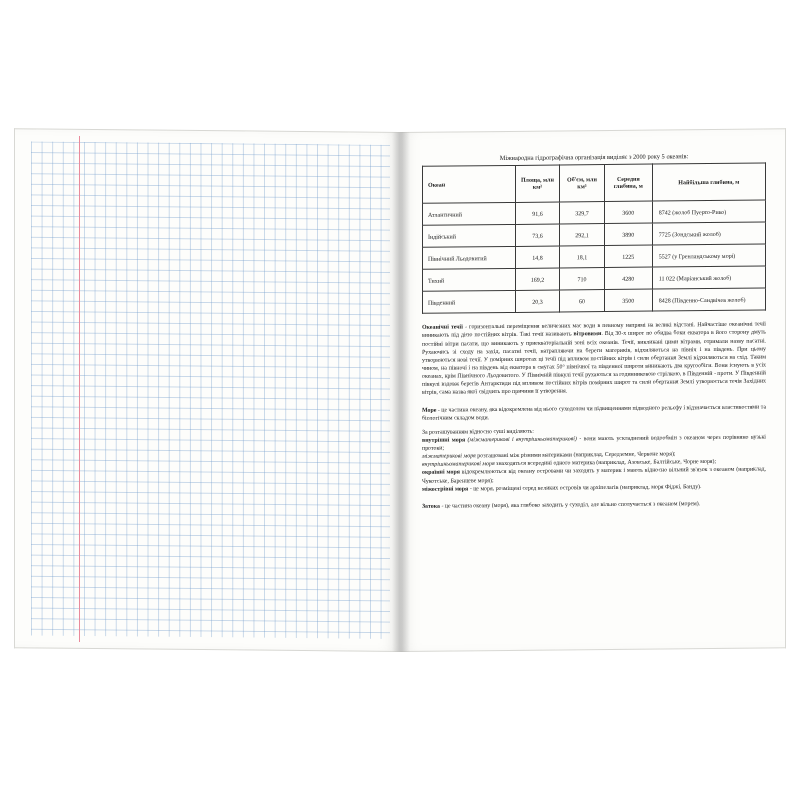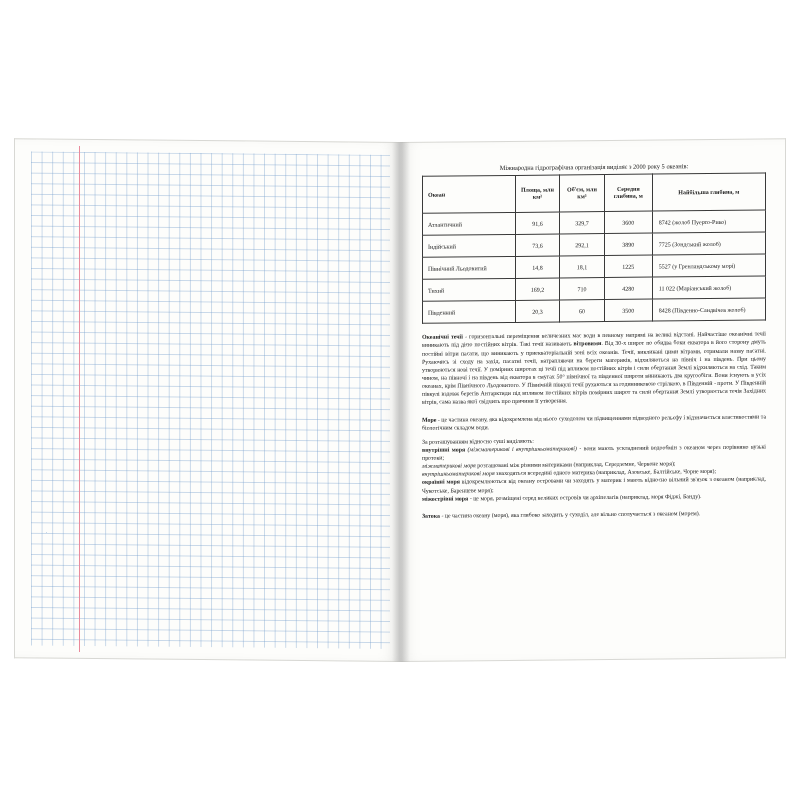--- a/index.html
+++ b/index.html
@@ -16,21 +16,21 @@
     width: 800px;
     height: 800px;
     overflow: hidden;
     background: #ffffff;
   }
 
   
   .spread {
     position: absolute;
     left: 14px;
-    top: 142px;
+    top: 132px;
     width: 772px;
     height: 520px;
   }
 
   .page-left, .page-right {
     position: absolute;
     top: 0;
     height: 100%;
     background: #fdfdfb;
     box-sizing: border-box;

